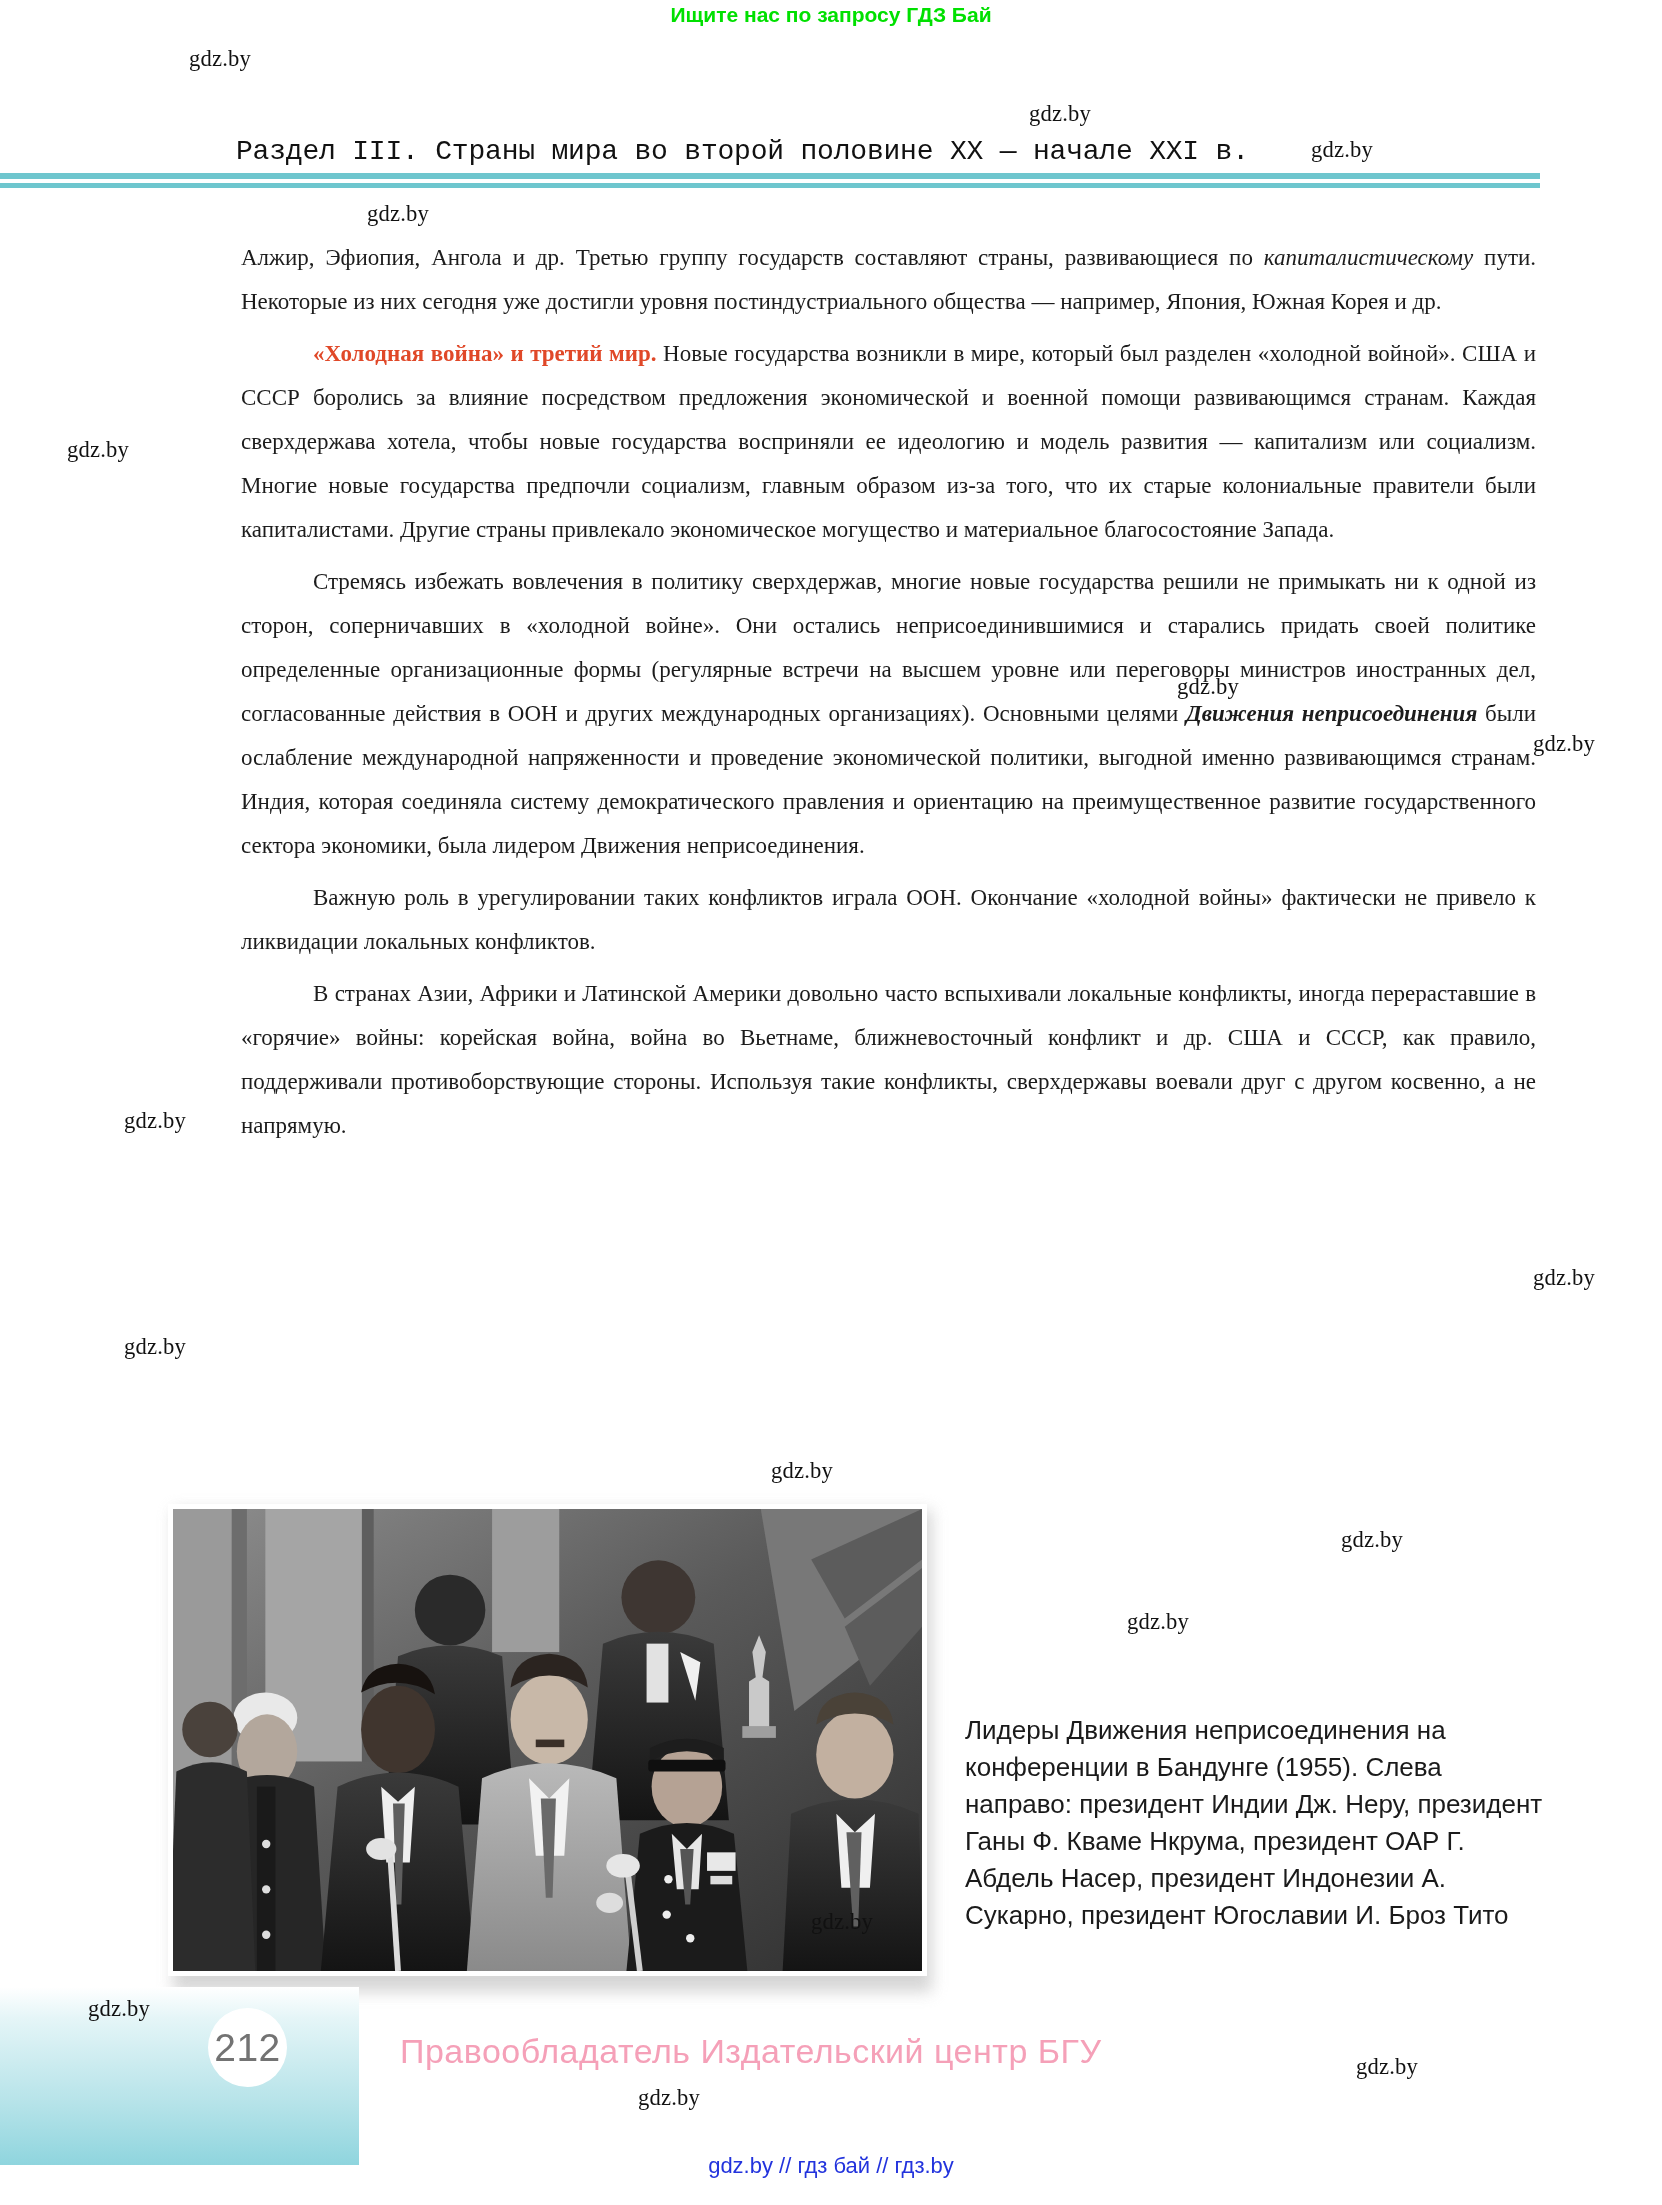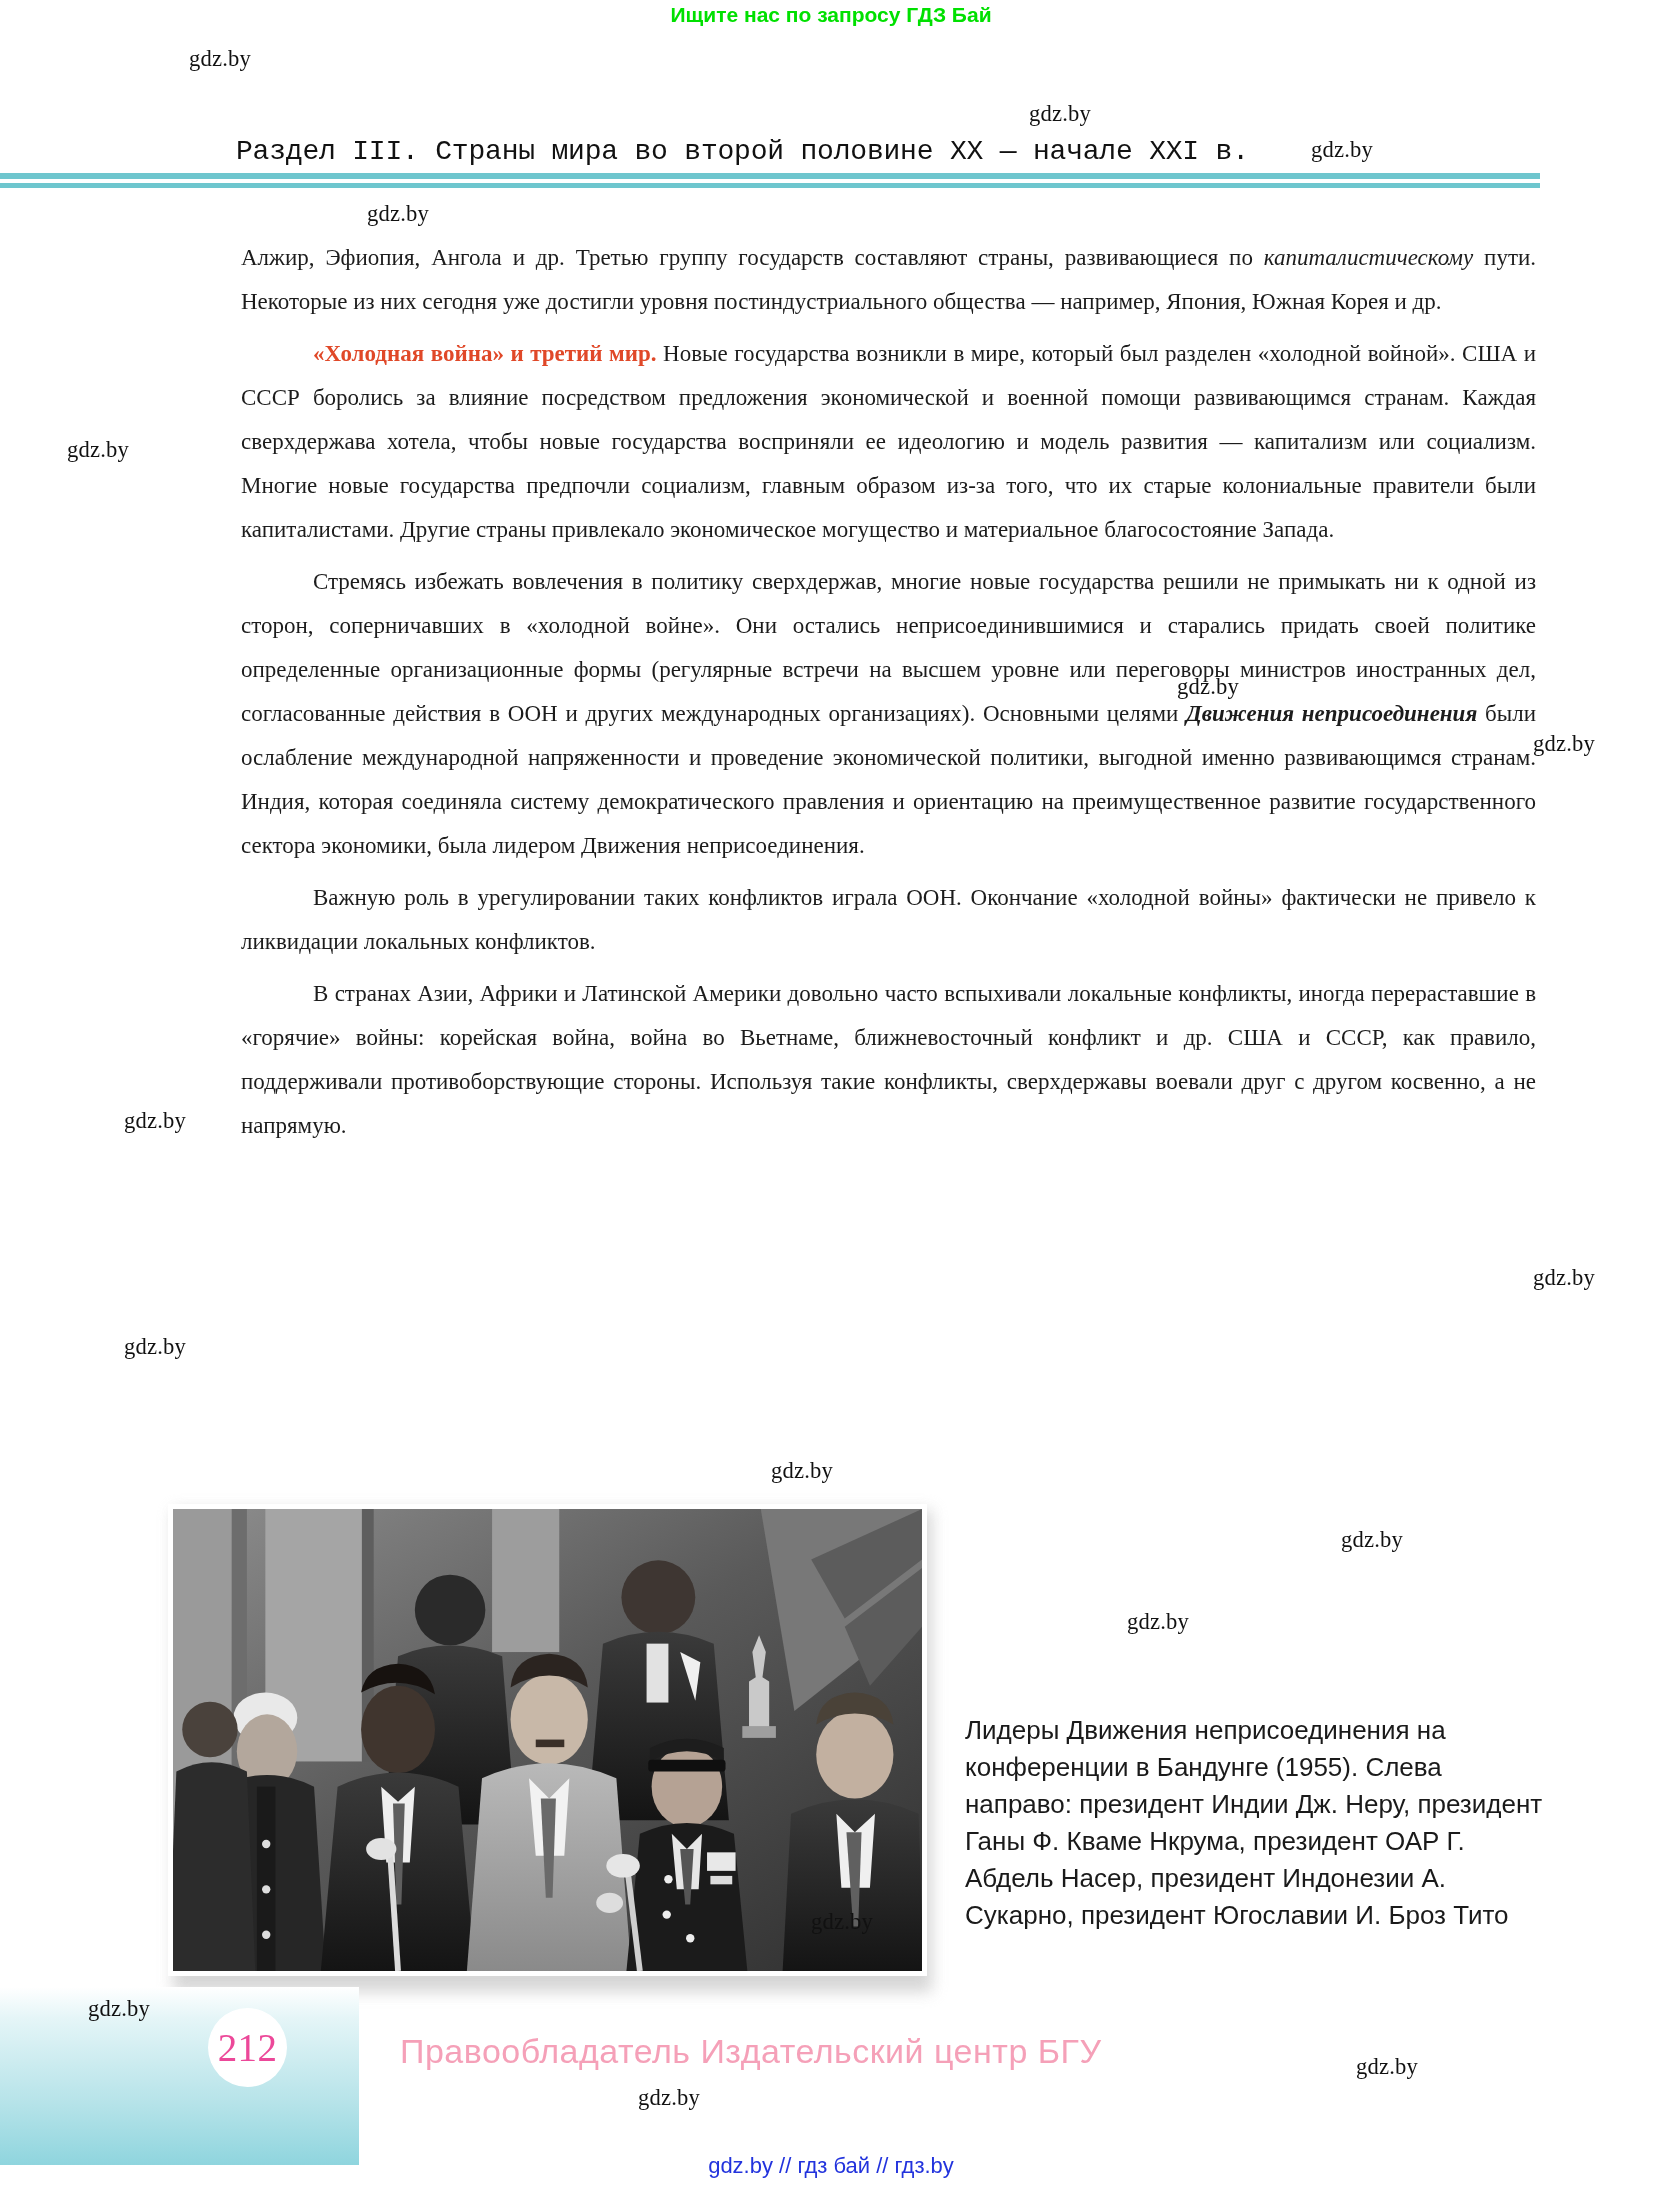--- a/index.html
+++ b/index.html
@@ -154,23 +154,23 @@
     top: 2008px;
     width: 79px;
     height: 79px;
     border-radius: 50%;
     background: #ffffff;
     display: flex;
     align-items: center;
     justify-content: center;
   }
   .pagenum {
-    font-family: Liberation Serif, serif;
+    font-family: Liberation Sans, sans-serif;
     font-size: 39px;
-    color: #ec4899;
+    color: #737373;
     letter-spacing: 0.4px;
     text-align: right;
   }
   .copyright {
     position: absolute;
     left: 400px;
     top: 2032px;
     font-family: "Liberation Sans", "DejaVu Sans", sans-serif;
     font-size: 34px;
     color: #f5a0b8;

